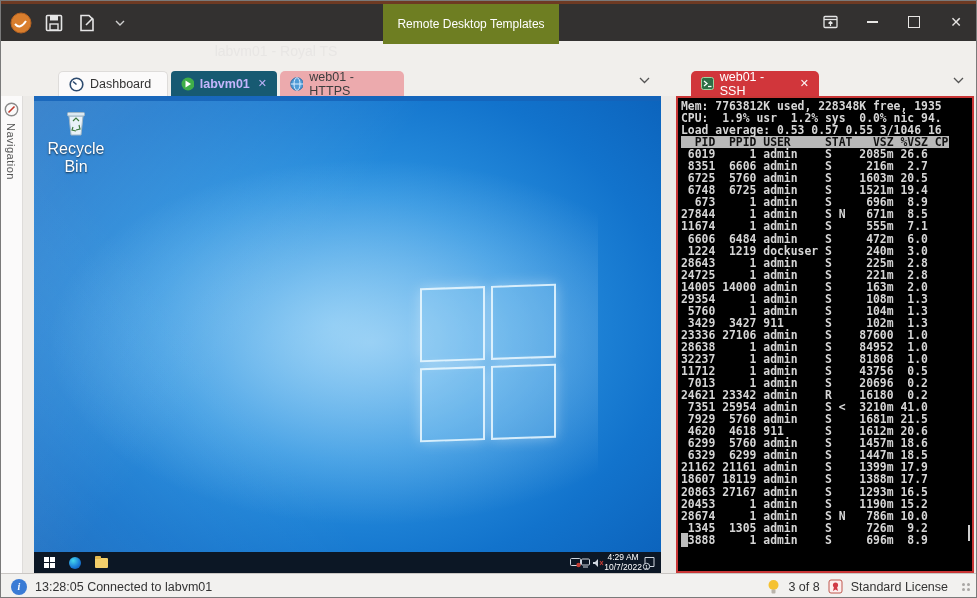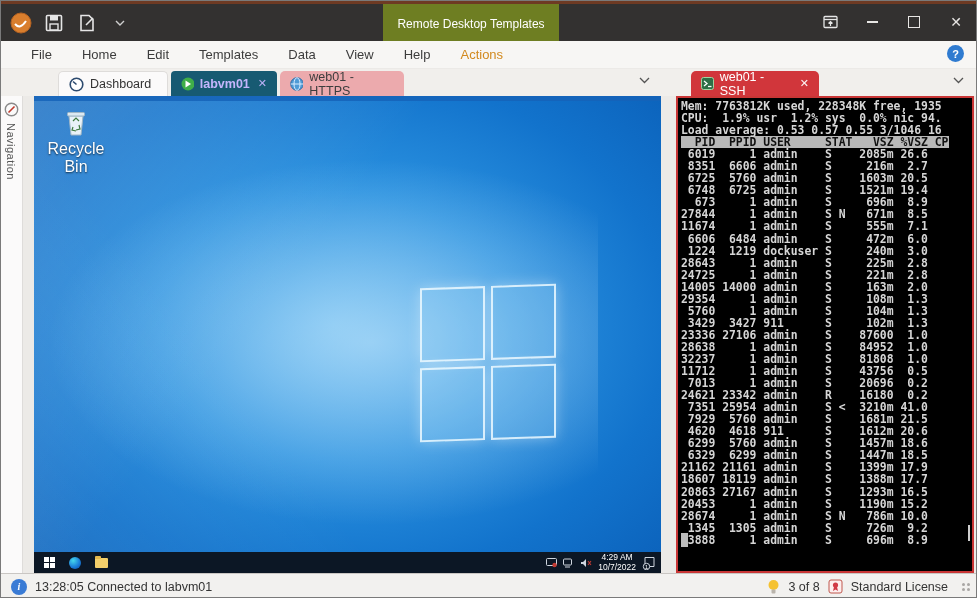--- a/index.html
+++ b/index.html
@@ -62,21 +62,21 @@
   
   .taskbar{position:absolute;left:0;bottom:0;width:100%;height:21px;background:#0c1725;
            display:flex;align-items:center;}
   .tb-left{display:flex;align-items:center;gap:14px;margin-left:10px;}
   .start{display:grid;grid-template-columns:5px 5px;grid-template-rows:5px 5px;gap:1px;}
   .start div{background:#fff;}
   .edge{width:12px;height:12px;border-radius:50%;
         background:radial-gradient(circle at 35% 30%, #45d6ea, #1b7fd9 55%, #0a4da8);}
   .folder{width:13px;height:10px;background:#f3cf6b;border-radius:1px;position:relative;}
   .folder:before{content:"";position:absolute;left:0;top:-2px;width:6px;height:3px;background:#e4b84e;border-radius:1px 1px 0 0;}
-  .tray{margin-left:auto;display:flex;align-items:center;gap:6px;margin-right:5px;}
+  .tray{margin-left:auto;display:flex;align-items:center;margin-right:5px;}
   .clock{color:#fff;font-size:8.5px;line-height:9.5px;text-align:center;}
   .tray-ic{position:relative;}
   
   .sshpanel{position:absolute;left:675px;top:0;width:298px;height:477px;background:#000;
             border:2px solid #c93636;box-sizing:border-box;}
   .term{padding:2px 0 0 3px;font-family:"DejaVu Sans Mono",monospace;font-size:11.4px;
         line-height:12.05px;color:#d6d6d6;white-space:pre;}
   .tline{height:12.05px;font-weight:bold;}
   .thead{background:#b8b8b8;color:#111;width:fit-content;padding-right:1px;}
   .cursor{background:#bdbdbd;color:#bdbdbd;}
@@ -137,33 +137,20 @@
       <div class="btn">
           <div class="min-glyph"></div>
         </div>
       <div class="btn">
           <div class="max-glyph"></div>
         </div>
       <div class="btn close-glyph">✕</div>
     </div>
   </div>
 
-  <div class="menubar">
-    <div class="menu-items">
-        <div class="menu-item">File</div>
-        <div class="menu-item">Home</div>
-        <div class="menu-item">Edit</div>
-        <div class="menu-item">Templates</div>
-        <div class="menu-item">Data</div>
-        <div class="menu-item">View</div>
-        <div class="menu-item">Help</div>
-        <div class="menu-item accent">Actions</div>
-      </div>
-    <div class="help-circle">?</div>
-  </div>
 
   <div class="tabrow">
     <div class="tab tab-dashboard">
       <svg width="15" height="15">
         <circle cx="7.5" cy="7.5" r="6.3" stroke="#2c4a6e" stroke-width="1.6" fill="#fff"></circle>
         <line x1="7.5" y1="7.5" x2="4" y2="4.5" stroke="#2c4a6e" stroke-width="1.6"></line>
         </svg>
       <span>Dashboard</span>
     </div>
     <div class="tab tab-labvm">

